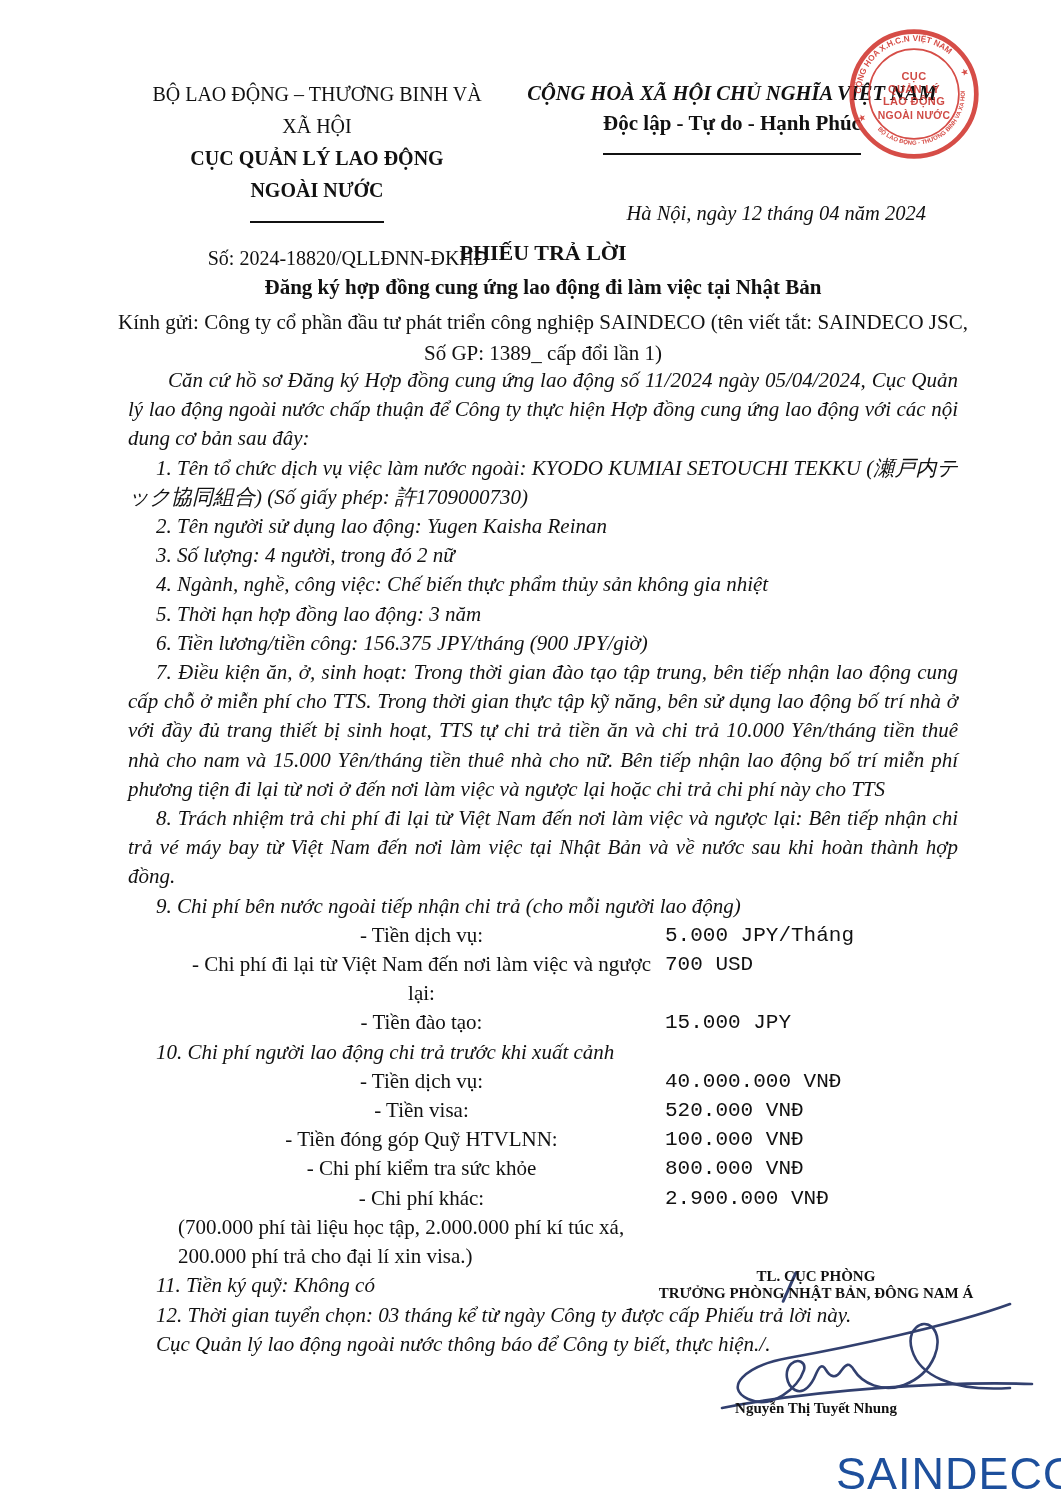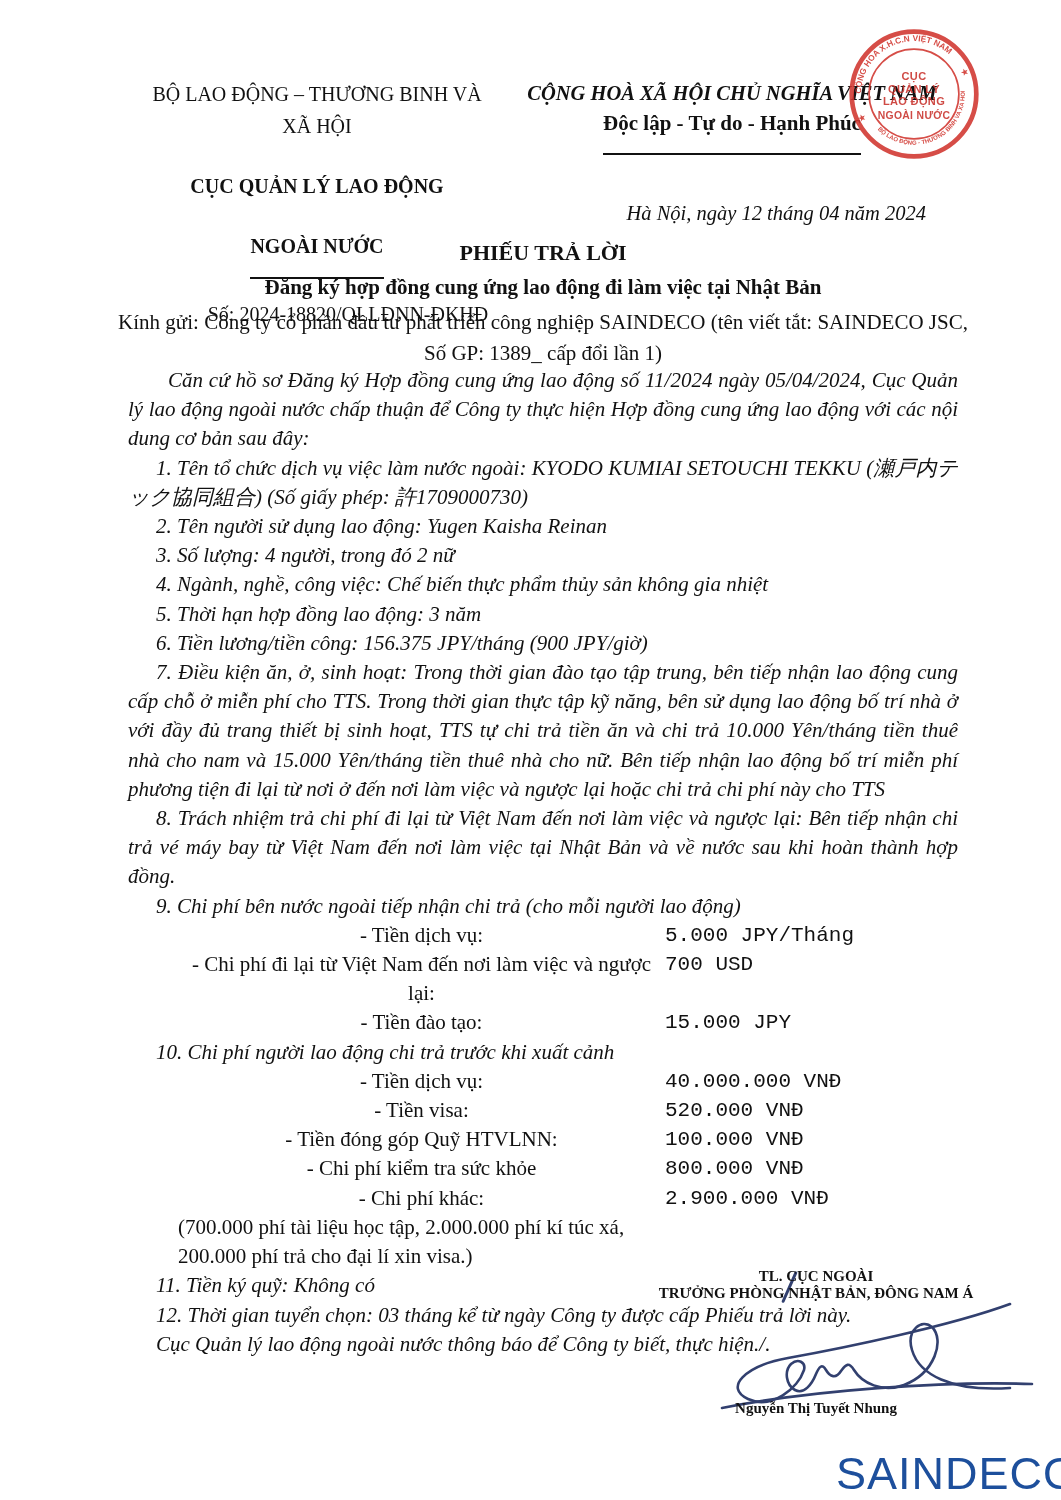--- a/index.html
+++ b/index.html
@@ -4,21 +4,21 @@
 <style>
   html,body{margin:0;padding:0;background:#e8e8e8;}
   .page{
     position:relative; width:1061px; height:1500px; background:#ffffff;
     margin:0 auto; overflow:hidden;
     font-family:"Liberation Serif", serif; color:#111;
   }
   
   .header{position:absolute; top:78px; left:128px; width:830px; display:flex;}
   .header-left{width:378px; text-align:center; line-height:32px; font-size:20px;}
-  .header-left .dept{font-weight:bold;margin-top:28px;}
+  .header-left .dept{font-weight:bold;}
   .uline{border-bottom:2px solid #111; padding-bottom:15px; display:inline-block;}
   .doc-number{margin-top:19px; text-align:center; padding-left:62px; font-size:20px;}
   .header-right{width:452px; text-align:center;}
   .motto1{font-size:20.5px; font-weight:bold; line-height:30px;font-style:italic;}
   .motto2{font-size:21px; font-weight:bold; line-height:30px;}
   .date-line{margin-top:47px; font-style:italic; font-size:20.5px; text-align:right; padding-right:32px;}
   
   .stamp{position:absolute; left:847px; top:27px; width:134px; height:134px; z-index:5;}
   
   .title-block{position:absolute; top:240px; left:115px; width:856px; text-align:center;}
@@ -148,21 +148,21 @@
 
     <div class="note-line">(700.000 phí tài liệu học tập, 2.000.000 phí kí túc xá,</div>
     <div class="note-line">200.000 phí trả cho đại lí xin visa.)</div>
 
     <p class="indent">11. Tiền ký quỹ: Không có</p>
     <p class="indent">12. Thời gian tuyển chọn: 03 tháng kể từ ngày Công ty được cấp Phiếu trả lời này.</p>
     <p class="indent">Cục Quản lý lao động ngoài nước thông báo để Công ty biết, thực hiện./.</p>
   </div>
 
   <div class="sign-block">
-    <div class="sign-t1">TL. CỤC NGOÀI</div>
+    <div class="sign-t1">TL. CỤC PHÒNG</div>
     <div class="sign-t2">TRƯỞNG PHÒNG NHẬT BẢN, ĐÔNG NAM Á</div>
   </div>
 
   <div class="pen-slash"></div>
 
   <svg class="sig-svg" viewBox="0 0 348 118" aria-hidden="true">
     <g fill="none" stroke="#32406f" stroke-width="2.6" stroke-linecap="round">
       <path d="M318 8
         C258 30 152 52 96 62
         C52 70 32 92 56 103

